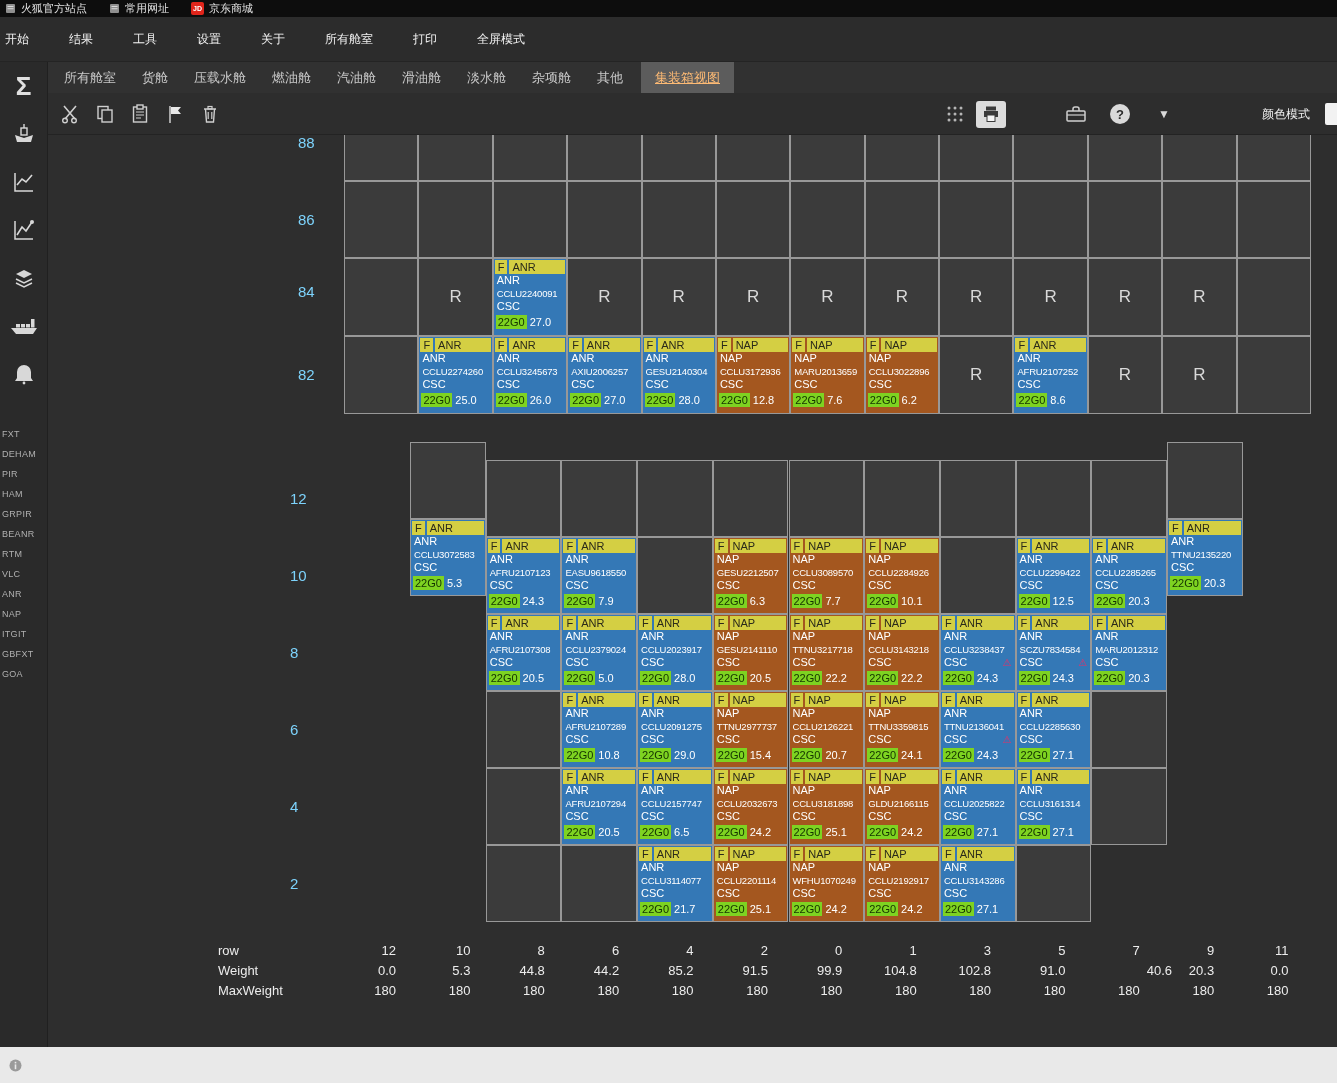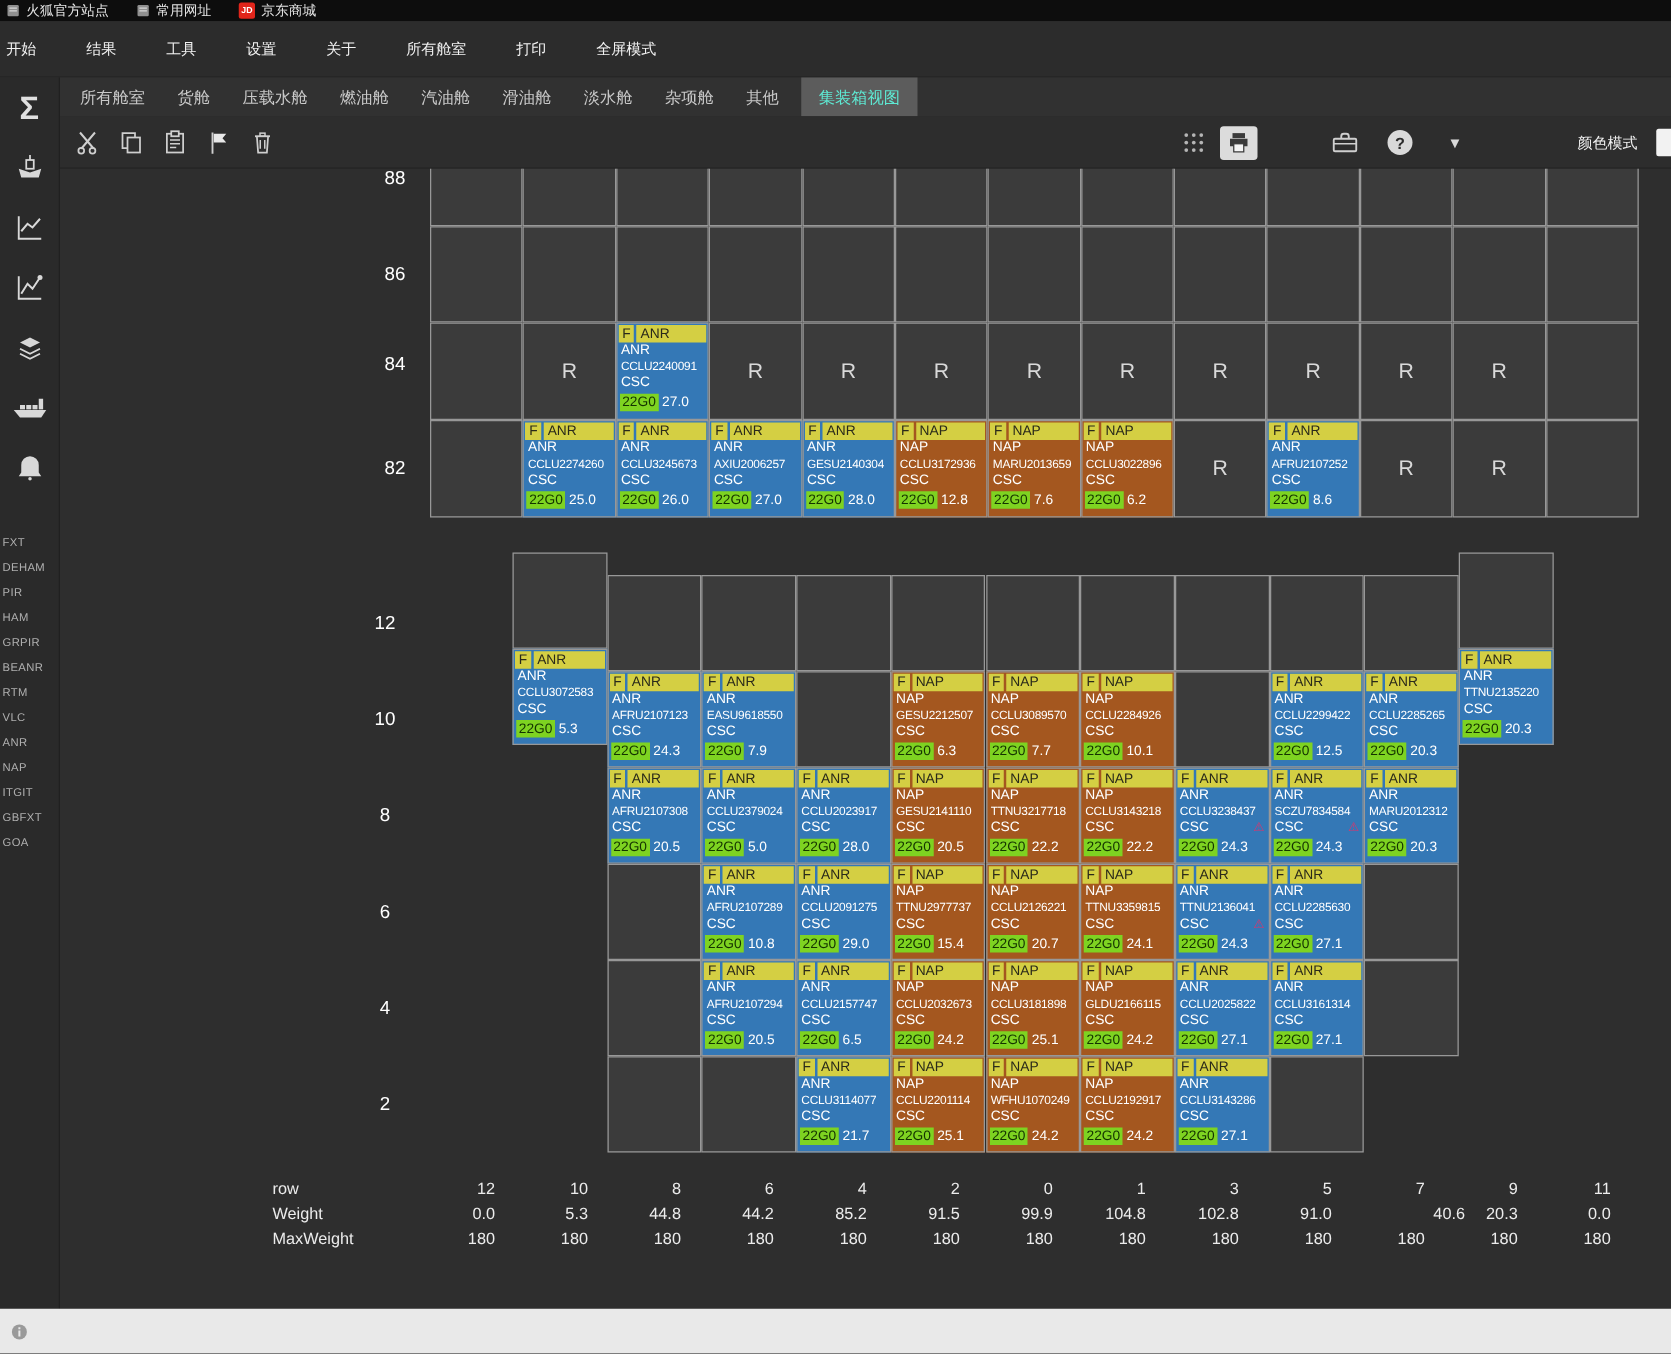--- a/index.html
+++ b/index.html
@@ -16,37 +16,37 @@
 
   
   #sidebar{position:absolute;left:0;top:62px;width:48px;height:985px;background:#2a2a2a;border-right:1px solid #202020;box-sizing:border-box;}
   .side-icon{width:47px;height:48px;display:flex;align-items:center;justify-content:center;color:#e0e0e0;}
   .side-ports{margin-top:26px;}
   .side-port{display:block;color:#b0b0b0;font-size:9px;line-height:20px;padding-left:2px;letter-spacing:.3px;}
 
   
   #tabbar{position:absolute;left:48px;top:62px;width:1289px;height:31px;background:#313131;display:flex;align-items:stretch;padding-left:8px;box-sizing:border-box;gap:10px;}
   .tab{display:flex;align-items:center;padding:0 8px;font-size:13px;color:#c9c9c9;white-space:nowrap;}
-  .tab.active{background:#5c5c5c;color:#5eead4;padding:12px 14px;}
+  .tab.active{background:#5c5c5c;color:#fdba74;padding:12px 14px;text-decoration:underline;}
 
   
   #toolbar{position:absolute;left:48px;top:93px;width:1289px;height:42px;background:#2d2d2d;border-bottom:1px solid #232323;box-sizing:border-box;}
   .tgroup{position:absolute;top:0;height:42px;display:flex;align-items:center;gap:7px;}
   .tbtn{width:28px;height:28px;display:flex;align-items:center;justify-content:center;}
   .print-btn{width:30px;height:27px;background:#dcdcdc;border-radius:3px;display:flex;align-items:center;justify-content:center;}
   .help-circle{width:20px;height:20px;border-radius:50%;background:#d9d9d9;color:#2b2b2b;font-weight:bold;font-size:13px;display:flex;align-items:center;justify-content:center;}
   .caret{color:#d9d9d9;font-size:12px;}
   #color-mode{position:absolute;left:1214px;top:0;height:42px;display:flex;align-items:center;color:#efefef;font-size:12px;}
   #color-box{position:absolute;left:1277px;top:10px;width:40px;height:22px;background:#f2f2f2;border-radius:2px;}
 
   
   #bay-area{position:absolute;left:48px;top:135px;width:1289px;height:912px;background:#2e2e2e;overflow:hidden;}
   .cell{position:absolute;box-sizing:border-box;border:1px solid #989898;background:#3b3b3b;overflow:hidden;}
   .cell.restow{display:flex;align-items:center;justify-content:center;color:#d9d9d9;font-size:17px;}
-  .tier-label{position:absolute;width:36px;text-align:center;color:#ffffff;font-size:15px;line-height:18px;}
+  .tier-label{position:absolute;width:36px;text-align:left;color:#7dd3fc;font-size:15px;line-height:18px;}
   .strip{display:flex;gap:2px;height:14px;margin:1px 1px 0 1px;}
   .chip{background:#d4cf43;color:#2a2a1a;font-size:11px;line-height:14px;padding:0 3px;}
   .chip-f{flex:0 0 auto;}
   .chip-p{flex:1 1 auto;}
   .ln{color:#fff;font-size:11px;line-height:13px;padding-left:3px;white-space:nowrap;position:relative;}
   .ln.num{font-size:9.5px;letter-spacing:-.2px;}
   .warn{position:absolute;right:3px;top:1px;color:#e0336b;font-size:10px;line-height:11px;}
   .bot{display:flex;align-items:center;gap:3px;padding-left:2px;margin-top:2px;}
   .chip-size{background:#7ed321;color:#143300;font-size:11px;line-height:14px;padding:0 2px;}
   .wt{color:#fff;font-size:11px;}

